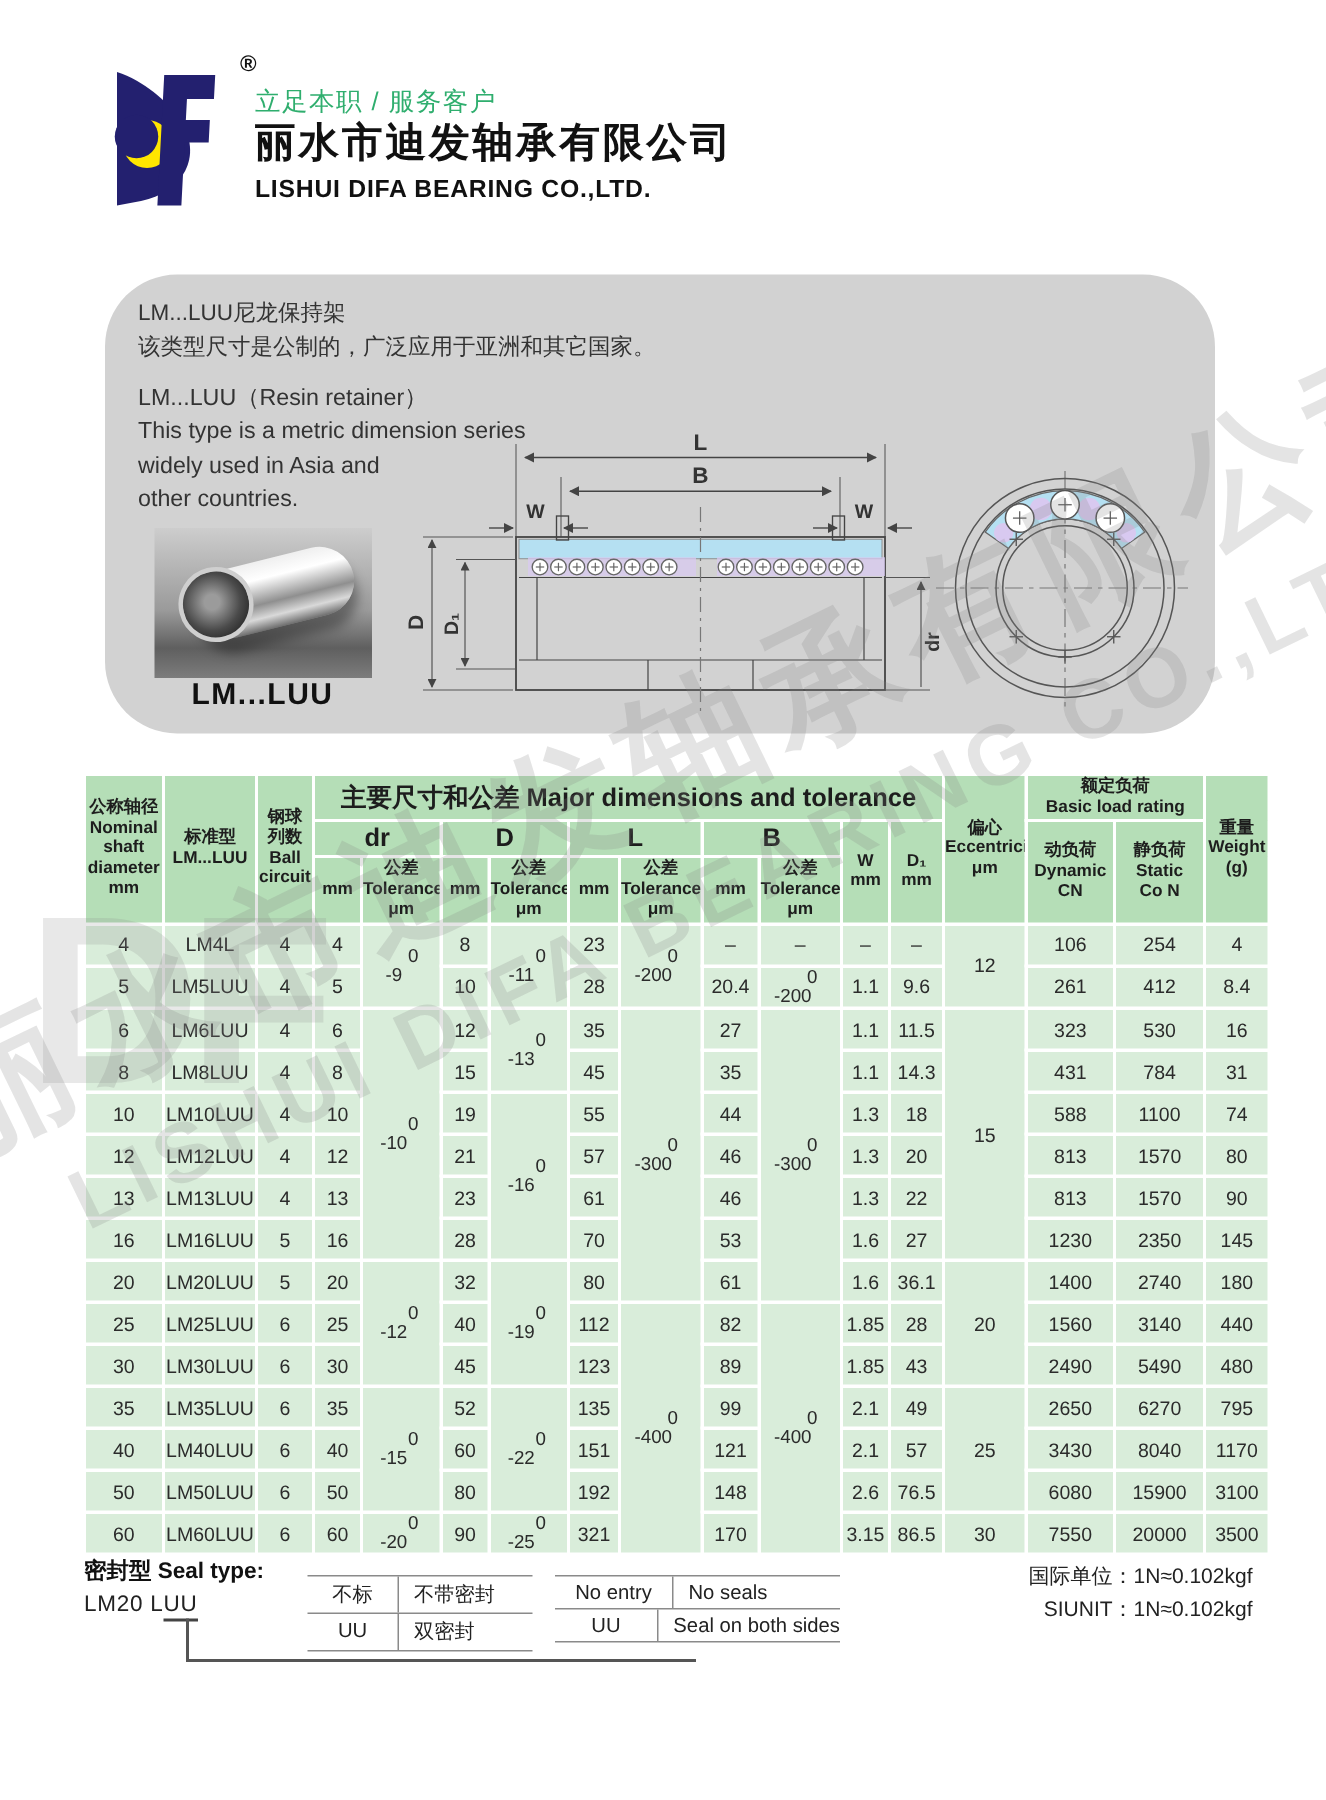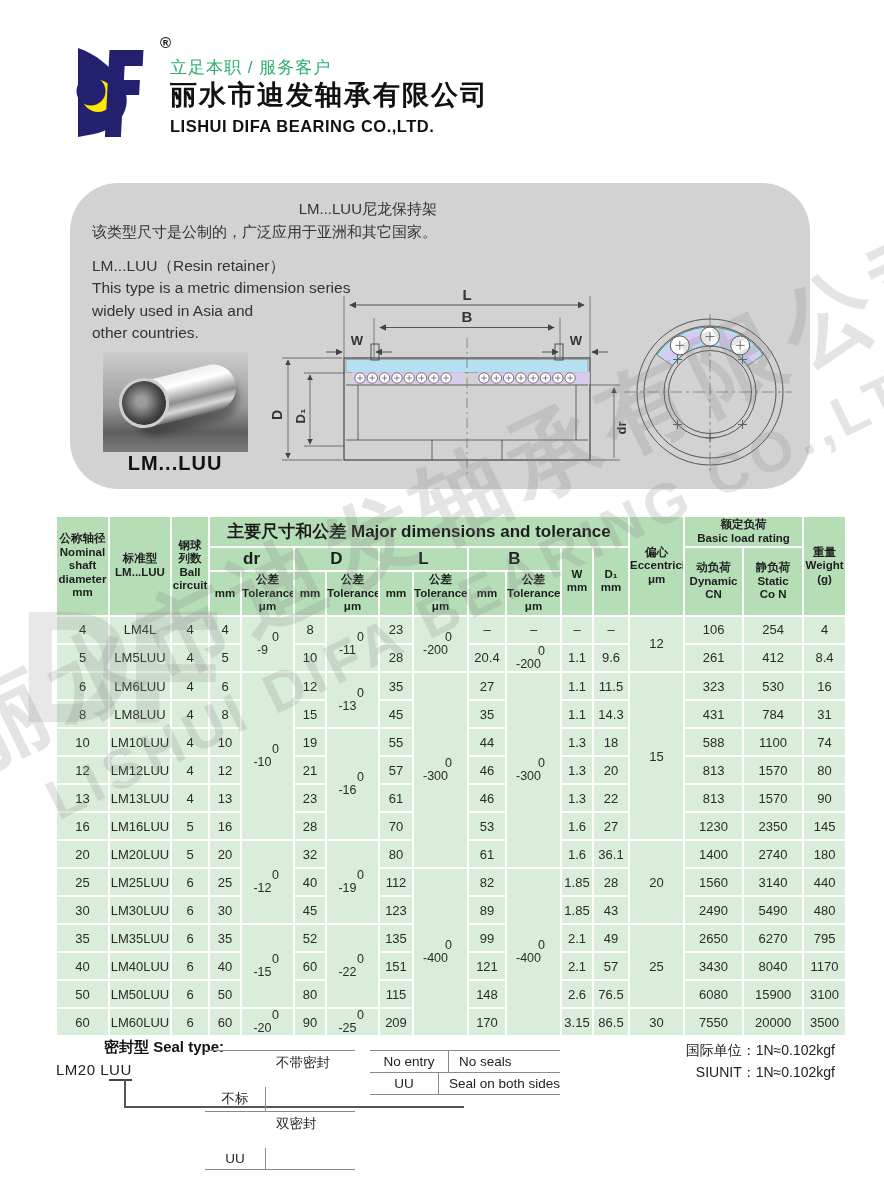--- a/index.html
+++ b/index.html
@@ -8,21 +8,21 @@
   .abs{position:absolute;}
 
   
   .slogan{left:170px;top:56px;font-size:17px;font-weight:normal;color:#2fae6e;letter-spacing:1px;}
   .company-cn{left:170px;top:77px;font-size:27px;font-weight:bold;color:#111;letter-spacing:2px;}
   .company-en{left:170px;top:117px;font-size:16.5px;font-weight:bold;color:#111;letter-spacing:.5px;}
   .regmark{left:160px;top:34px;font-size:15px;font-weight:bold;color:#111;}
 
   
   .panel{left:70px;top:183px;width:740px;height:306px;background:#d2d2d2;border-radius:48px;}
-  .desc-cn{left:92px;top:198px;font-size:15px;color:#333;line-height:1.5;white-space:pre-line;text-align:right;}
+  .desc-cn{left:92px;top:198px;font-size:15px;color:#333;line-height:1.5;white-space:pre-line;}
   .desc-en{left:92px;top:255px;font-size:15.5px;color:#333;line-height:1.45;white-space:pre-line;}
   .photo{left:103px;top:352px;width:145px;height:100px;background:linear-gradient(180deg,#cdcdcd 0%,#9a9a9a 55%,#5f5f5f 80%,#7c7c7c 100%);overflow:hidden;}
   .cyl{position:absolute;left:26px;top:20px;width:108px;height:46px;border-radius:23px;
        transform:rotate(-14deg);
        background:linear-gradient(180deg,#efefef 0%,#ffffff 26%,#8f8f8f 62%,#d9d9d9 82%,#6e6e6e 100%);
        box-shadow:0 10px 8px rgba(0,0,0,.35);}
   .cap{position:absolute;left:16px;top:26px;width:44px;height:44px;border-radius:50%;
        background:radial-gradient(circle at 45% 45%,#9b9b9b 15%,#4a4a4a 55%,#232323 85%);
        border:3px solid #cfcfcf;transform:rotate(-14deg);}
   .photo-caption{left:100px;top:452px;width:150px;text-align:center;font-size:20px;font-weight:bold;color:#111;letter-spacing:1px;}
@@ -32,32 +32,32 @@
   table{border-collapse:collapse;table-layout:fixed;width:790px;}
   th,td{border:2px solid #ffffff;text-align:center;vertical-align:middle;white-space:pre-line;overflow:hidden;}
   th{background:#b5deb7;font-weight:bold;font-size:11.5px;line-height:1.18;color:#1d1d1d;padding:1px 0;}
   th.big{font-size:17px;}
   td{background:#d9edda;font-size:13px;color:#2b2b2b;height:26px;padding:0;}
   .tolcell{line-height:1.05;font-size:12.5px;}
   .thi{transform:translateX(8px);}
   .tlo{transform:translateX(-5px);}
 
   
-  .seal-title{left:56px;top:1038px;font-size:15px;font-weight:bold;color:#111;margin-left:48px;}
+  .seal-title{left:56px;top:1038px;font-size:15px;font-weight:bold;color:#111;}
   .seal-example{left:56px;top:1061px;font-size:15px;color:#222;letter-spacing:.5px;}
   .seal-example .u{border-bottom:2px solid #444;padding-bottom:1px;}
   .conn-v{left:124px;top:1079px;width:2px;height:28px;background:#555;}
   .conn-h{left:124px;top:1106px;width:340px;height:2px;background:#555;}
   .sealtbl{position:absolute;font-size:13.5px;color:#222;}
   .sealtbl .row{display:flex;border-top:1px solid #8a8a8a;}
   .sealtbl .row:last-child{border-bottom:1px solid #8a8a8a;}
   .sealtbl .c1{text-align:center;border-right:1px solid #8a8a8a;padding:3px 4px;}
   .sealtbl .c2{flex:1;padding:3px 0 3px 10px;white-space:nowrap;}
   .tbl-cn{left:205px;top:1050px;width:150px;}
-  .tbl-cn .c1{width:52px;margin-top:36px;}
+  .tbl-cn .c1{width:52px;}
   .tbl-en{left:370px;top:1050px;width:190px;}
   .tbl-en .c1{width:70px;}
   .si-note{left:590px;top:1040px;width:245px;text-align:right;font-size:14px;color:#222;line-height:1.55;white-space:pre-line;}
 
   
   .watermark{left:-170px;top:430px;width:1300px;transform:rotate(-26deg);
              text-align:center;color:rgba(130,130,130,.22);z-index:30;pointer-events:none;}
   .wm1{font-size:92px;font-weight:bold;letter-spacing:10px;white-space:nowrap;}
   .wm2{font-size:56px;font-weight:bold;letter-spacing:6px;white-space:nowrap;}
   .wm-df{left:18px;top:575px;font-size:160px;font-weight:bold;
@@ -535,37 +535,37 @@
           <td>3430</td>
           <td>8040</td>
           <td>1170</td>
         </tr>
         <tr>
           <td>50</td>
           <td>LM50LUU</td>
           <td>6</td>
           <td>50</td>
           <td>80</td>
-          <td>115</td>
+          <td>192</td>
           <td>148</td>
           <td>2.6</td>
           <td>76.5</td>
           <td>6080</td>
           <td>15900</td>
           <td>3100</td>
         </tr>
         <tr>
           <td>60</td>
           <td>LM60LUU</td>
           <td>6</td>
           <td>60</td>
           <td class="tolcell"><div class="thi">0</div><div class="tlo">-20</div></td>
           <td>90</td>
           <td class="tolcell"><div class="thi">0</div><div class="tlo">-25</div></td>
-          <td>209</td>
+          <td>321</td>
           <td>170</td>
           <td>3.15</td>
           <td>86.5</td>
           <td>30</td>
           <td>7550</td>
           <td>20000</td>
           <td>3500</td>
         </tr>
       </tbody>
 </table>

